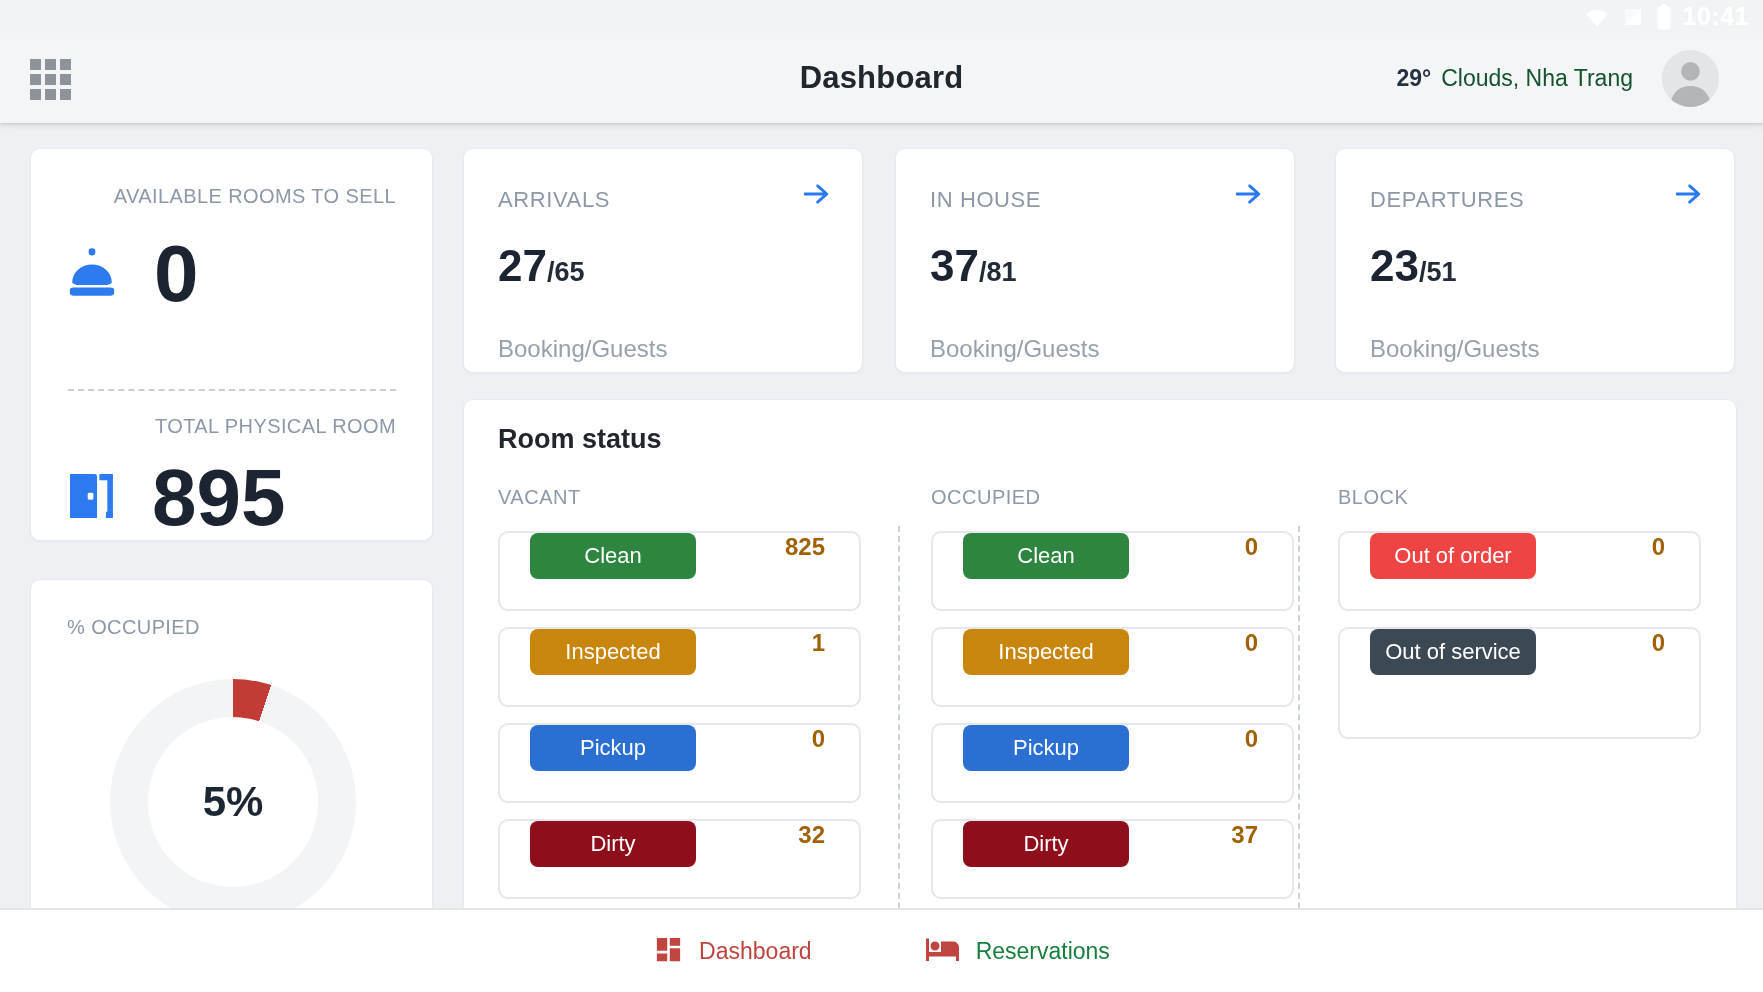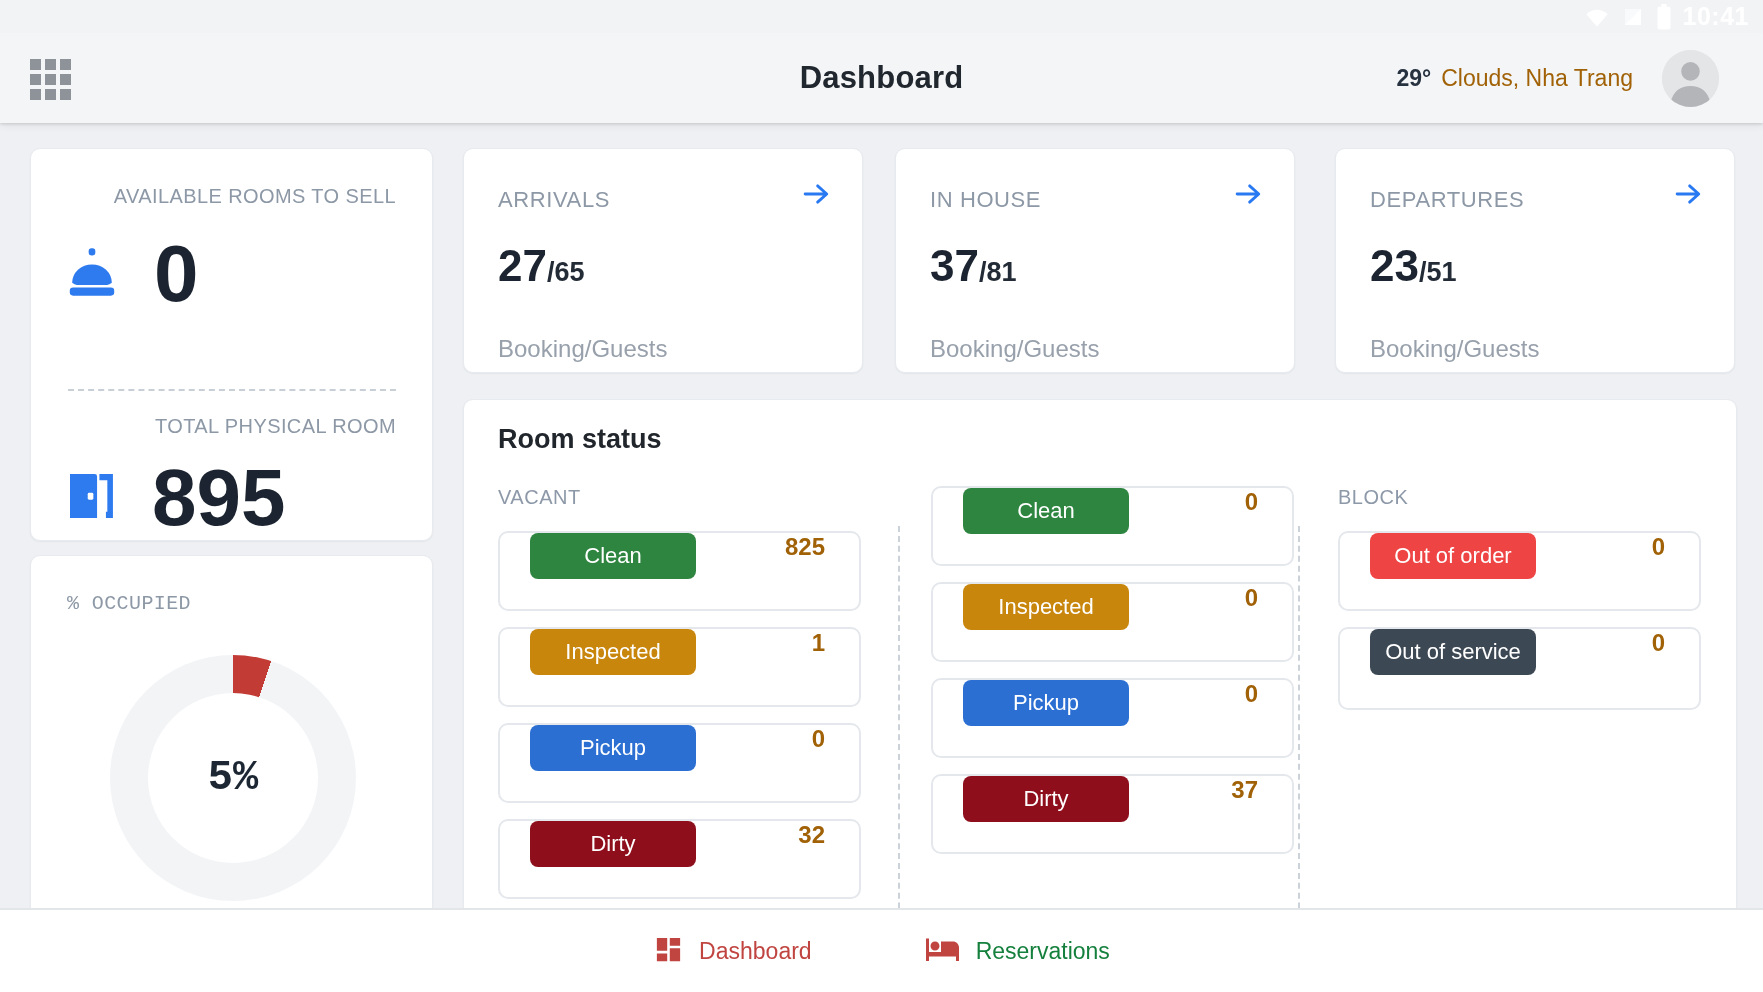--- a/index.html
+++ b/index.html
@@ -17,55 +17,55 @@
   
   .header{position:absolute;top:33px;left:0;right:0;height:90px;background:#f4f5f7;z-index:25;
     box-shadow:0 1px 3px rgba(0,0,0,.14),0 3px 8px rgba(0,0,0,.06);}
   .grid-icon{position:absolute;left:30px;top:26px;width:41px;height:41px;
     display:grid;grid-template-columns:repeat(3,11px);grid-template-rows:repeat(3,11px);gap:4px;cursor:pointer;}
   .grid-icon i{background:#8d9398;display:block;}
   .page-title{position:absolute;left:0;right:0;top:0;height:90px;display:flex;align-items:center;justify-content:center;
     font-size:31px;font-weight:700;color:#21272e;letter-spacing:.2px;}
   .weather{position:absolute;right:130px;top:0;height:90px;display:flex;align-items:center;gap:10px;font-size:23px;}
   .weather .temp{font-weight:700;color:#273240;text-align:center;}
-  .weather .desc{color:#a16207;}
+  .weather .desc{color:#14532d;}
   .avatar{position:absolute;right:44px;top:17px;width:57px;height:57px;border-radius:50%;overflow:hidden;background:#e4e5e7;cursor:pointer;}
   
   .card{position:absolute;background:#fff;border:1px solid #e7eaee;border-radius:10px;
     box-shadow:0 1px 2px rgba(25,35,50,.05);}
   .content{position:absolute;top:123px;left:0;right:0;bottom:0;}
   
   .inv-card{left:30px;top:25px;width:403px;height:393px;}
   .inv-label{display:block;text-align:right;padding-right:36px;font-size:20px;color:#8d98a6;letter-spacing:.4px;}
   .inv-row{display:flex;align-items:center;gap:33px;padding-left:32px;}
   .inv-num{font-size:80px;font-weight:700;color:#1b2430;line-height:1;}
   .inv-divider{position:absolute;left:37px;right:36px;top:240px;border-top:2px dashed #c9cfd6;}
   
-  .occ-card{left:30px;top:432px;width:403px;height:414px;font-family:Liberation Mono, monospace;}
+  .occ-card{left:30px;top:456px;width:403px;height:414px;}
   .occ-label{position:absolute;left:36px;top:36px;font-size:20px;color:#8d98a6;letter-spacing:.4px;}
   .donut{position:absolute;left:79px;top:99px;width:246px;height:246px;border-radius:50%;}
   .donut .hole{position:absolute;left:38px;top:38px;width:170px;height:170px;border-radius:50%;background:#fff;
     display:flex;align-items:center;justify-content:center;}
   .donut .pct{font-size:42px;font-weight:700;color:#1d2733;}
   
   .stat-card{top:25px;width:400px;height:225px;cursor:pointer;}
   .stat-label{position:absolute;left:34px;top:38px;font-size:22px;color:#8d98a6;letter-spacing:.6px;}
   .stat-arrow{position:absolute;right:30px;top:32px;}
   .stat-nums{position:absolute;left:34px;top:92px;display:flex;align-items:baseline;}
   .stat-count{font-size:44px;font-weight:700;color:#1b2430;}
   .stat-total{font-size:27px;font-weight:700;color:#222b36;}
   .stat-sub{position:absolute;left:34px;top:158px;font-size:24px;color:#97a0ab;margin-top:28px;}
   
   .room-card{left:463px;top:276px;width:1274px;height:578px;text-decoration:underline;}
   .room-title{position:absolute;left:34px;top:24px;font-size:27px;font-weight:700;color:#21262c;}
   .room-col{position:absolute;top:86px;width:363px;}
   .room-col-label{display:block;font-size:20px;color:#8d99a8;letter-spacing:.5px;margin-bottom:22px;}
   .status-row{position:relative;background:#fff;border:2px solid #e4e8ec;border-radius:10px;height:80px;
     margin-bottom:16px;display:flex;align-items:flex-start;cursor:pointer;}
-  .status-row.tall{height:83px;}
+  .status-row.tall{height:112px;}
   .pill{margin-left:30px;width:166px;min-height:46px;border-radius:8px;color:#fff;font-size:22px;
     display:flex;align-items:center;justify-content:center;text-align:center;line-height:1.25;padding:4px 6px;}
   .row-val{position:absolute;right:34px;font-size:24px;font-weight:700;color:#a16207;}
   .vdash{position:absolute;top:126px;height:452px;border-left:2px dashed #ccd2d9;}
   
   .bottomnav{position:absolute;left:0;right:0;bottom:0;height:84px;background:#fff;border-top:2px solid #e3e6e9;
     z-index:40;display:flex;align-items:center;justify-content:center;gap:112px;}
   .nav-item{display:flex;align-items:center;gap:15px;cursor:pointer;}
   .nav-item .lbl{font-size:23px;}
   .nav-item.active .lbl{color:#c04440;}
@@ -218,20 +218,21 @@
             <div class="status-row">
               <span class="pill" style="background:#2b6fd3">Pickup</span>
               <span class="row-val">0</span>
             </div>
             <div class="status-row">
               <span class="pill" style="background:#8e0e1c">Dirty</span>
               <span class="row-val">32</span>
             </div>
           </div>
           <div class="room-col" style="left: 467px;">
+            <span class="room-col-label">OCCUPIED</span>
             <div class="status-row">
               <span class="pill" style="background:#2e8540">Clean</span>
               <span class="row-val">0</span>
             </div>
             <div class="status-row">
               <span class="pill" style="background:#c8860d">Inspected</span>
               <span class="row-val">0</span>
             </div>
             <div class="status-row">
               <span class="pill" style="background:#2b6fd3">Pickup</span>

